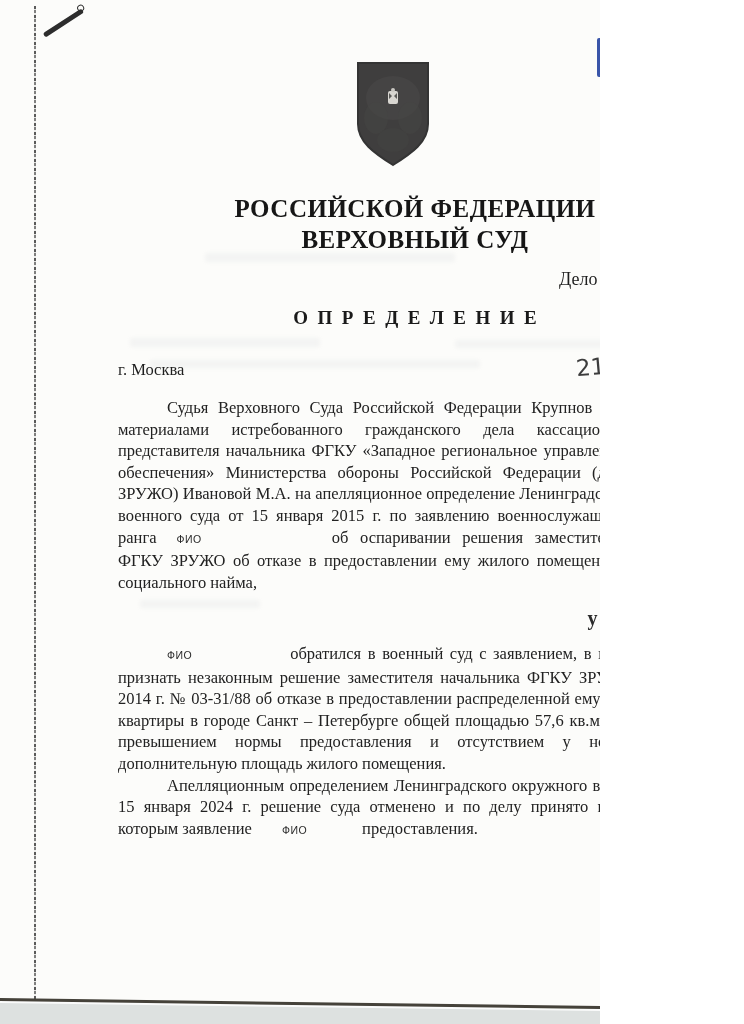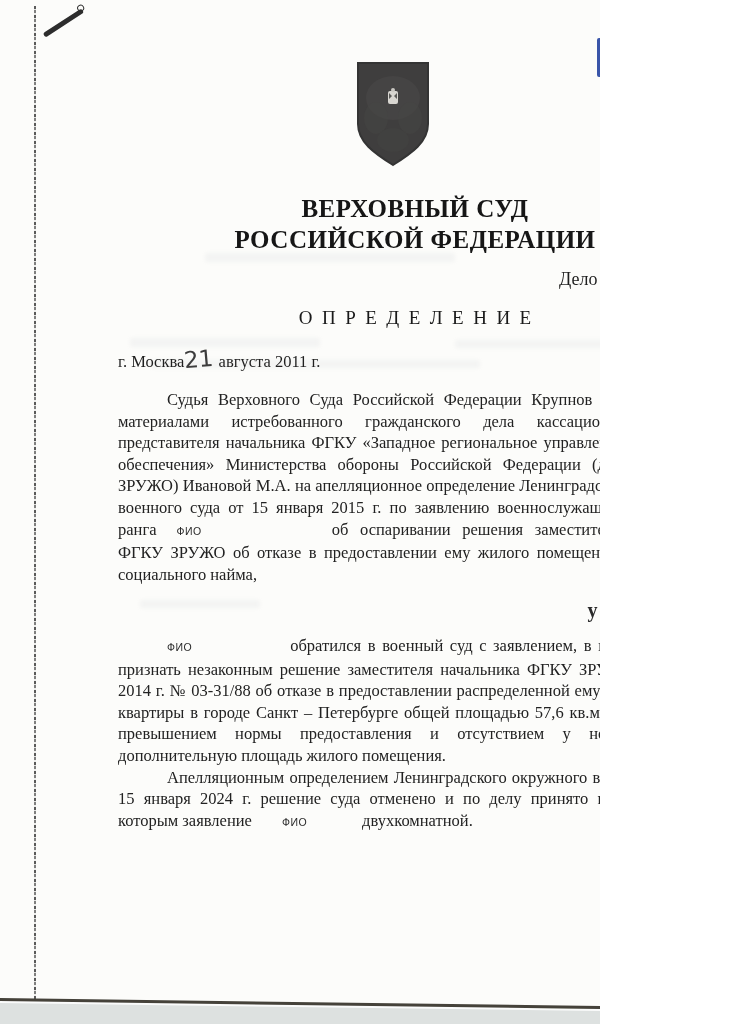--- a/index.html
+++ b/index.html
@@ -53,26 +53,26 @@
   }
   
   .content{position:absolute;left:118px;top:0;width:594px;color:#1f1f1f;}
   .emblem-wrap{display:flex;justify-content:center;margin-top:60px;transform:translateX(-22px);}
   .court-title{
     text-align:center;font-weight:bold;font-size:25px;line-height:31px;
     letter-spacing:.5px;margin-top:25px;color:#161616;
   }
   .case-number{text-align:right;font-size:18px;margin-top:14px;}
   .doc-type{
-    text-align:center;font-size:19px;font-weight:normal;
+    text-align:center;font-size:19px;font-weight:bold;
     letter-spacing:9.5px;text-indent:9.5px;margin-top:17px;color:#1a1a1a;
   }
   .dateline{
-    display:flex;justify-content:flex-start;align-items:baseline;
-    margin-top:17px;font-size:16.5px;
+    display:flex;justify-content:space-between;align-items:baseline;
+    margin-top:25px;font-size:16.5px;
   }
   .handwritten{
     font-family:"DejaVu Sans",sans-serif;font-size:23px;color:#3d3d3d;
     display:inline-block;transform:rotate(-5deg);margin-right:5px;
   }
   .body-par{
     font-size:16.5px;line-height:21.6px;text-align:justify;
     text-indent:49px;margin:0;color:#222;
   }
   .body-par.first{margin-top:17px;}
@@ -118,43 +118,43 @@
           <ellipse cx="27" cy="58" rx="12" ry="16" fill="#464544" opacity=".5"></ellipse>
           <ellipse cx="61" cy="58" rx="12" ry="16" fill="#464544" opacity=".5"></ellipse>
           <ellipse cx="44" cy="80" rx="16" ry="12" fill="#444342" opacity=".5"></ellipse>
           <rect x="39" y="31" width="10" height="13" rx="2" fill="#d8d6d1"></rect>
           <path d="M40 33 l3 3 -3 3 z M48 33 l-3 3 3 3 z" fill="#5a5a58"></path>
           <circle cx="44" cy="30" r="2" fill="#c9c7c2"></circle>
         </svg>
       </div>
 
       <div class="court-title">
+        <div>РОССИЙСКОЙ ФЕДЕРАЦИИ</div>
         <div>ВЕРХОВНЫЙ СУД</div>
-        <div>РОССИЙСКОЙ ФЕДЕРАЦИИ</div>
       </div>
 
       <div class="case-number">Дело № 202-КГ15-9</div>
 
       <div class="doc-type">ОПРЕДЕЛЕНИЕ</div>
 
       <div class="dateline">
         <span>г. Москва</span>
         <span>
           <span class="handwritten">21</span><span>августа 2011 г.</span>
         </span>
       </div>
 
       <p class="body-par first"><span>Судья Верховного Суда Российской Федерации Крупнов И.В., изучив с материалами истребованного гражданского дела кассационную жалобу представителя начальника ФГКУ «Западное региональное управление жилищного обеспечения» Министерства обороны Российской Федерации (далее – ФГКУ ЗРУЖО) Ивановой М.А. на апелляционное определение Ленинградского окружного военного суда от 15 января 2015 г. по заявлению военнослужащего капитана 2 ранга</span><span class="fio in-p1">ФИО</span><span>об оспаривании решения заместителя начальника ФГКУ ЗРУЖО об отказе в предоставлении ему жилого помещения по договору социального найма,</span></p>
 
       <p class="body-par ustanovil">установил:</p>
 
       <p class="body-par"><span class="fio in-p2">ФИО</span><span>обратился в военный суд с заявлением, в котором просил признать незаконным решение заместителя начальника ФГКУ ЗРУЖО от 21 мая 2014 г. № 03-31/88 об отказе в предоставлении распределенной ему двухкомнатной квартиры в городе Санкт – Петербурге общей площадью 57,6 кв.м., обоснованное превышением нормы предоставления и отсутствием у него права на дополнительную площадь жилого помещения.</span></p>
 
 
-      <p class="body-par"><span>Апелляционным определением Ленинградского окружного военного суда от 15 января 2024 г. решение суда отменено и по делу принято новое решение, которым заявление</span><span class="fio in-p4">ФИО</span><span>двухкомнатной.</span></p>
+      <p class="body-par"><span>Апелляционным определением Ленинградского окружного военного суда от 15 января 2024 г. решение суда отменено и по делу принято новое решение, которым заявление</span><span class="fio in-p4">ФИО</span><span>предоставления.</span></p>
 
 
     </div>
 
     <div class="below-page"></div>
     <div class="page-edge"></div>
   </div>
 </div>
 
 </body></html>

